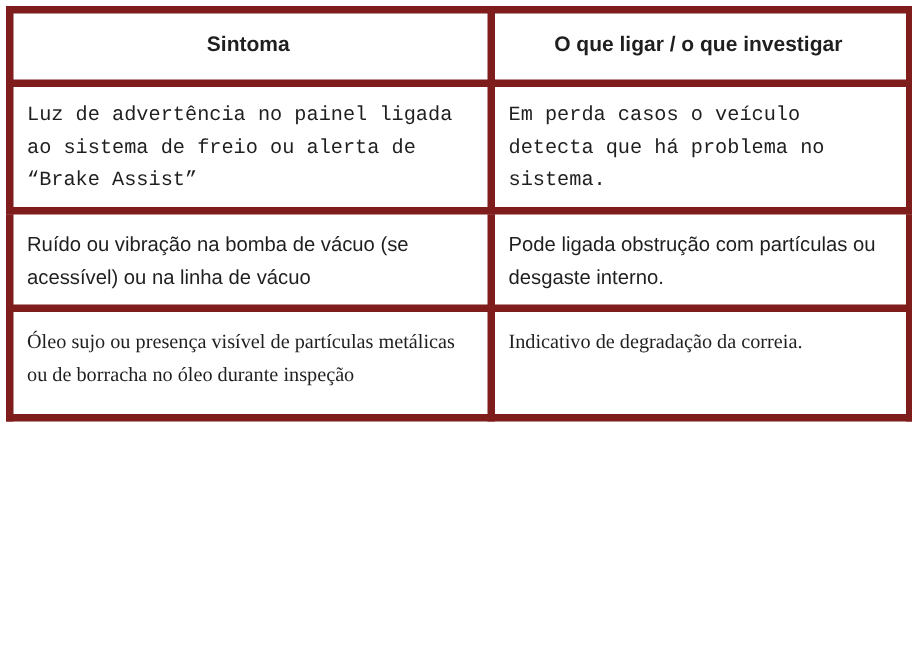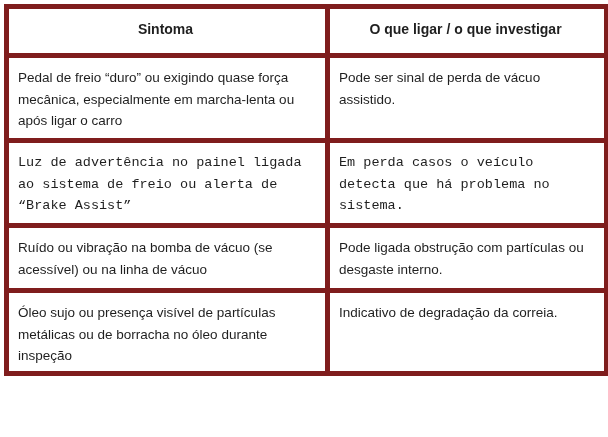--- a/index.html
+++ b/index.html
@@ -37,42 +37,38 @@
     text-align: center;
     font-weight: bold;
     font-size: 14px;
     padding-top: 10px;
   }
   tr.hdr   { height: 49px; }
   tr.r0    { height: 85px; }
   tr.r1    { height: 60px; }
   tr.r2    { height: 85px; font-family: Liberation Mono, monospace; }
   tr.r3    { height: 65px; margin-left: 10px; }
-  tr.r4    { height: 73px; }
+  tr.r4    { height: 73px; font-family: Liberation Serif, serif; }
 </style>
 </head>
 <body>
 
 <div class="page">
   <table class="doc-table">
     <colgroup>
       <col style="width:321px">
       <col style="width:279px">
     </colgroup>
     <thead>
       <tr class="hdr">
         <th>Sintoma</th>
         <th>O que ligar / o que investigar</th>
       </tr>
     </thead>
     <tbody>
-      <tr class="r0">
-        <td>Pedal de freio “duro” ou exigindo quase força mecânica, especialmente em marcha-lenta ou após ligar o carro</td>
-        <td>Pode ser sinal de perda de vácuo assistido.</td>
-      </tr>
       <tr class="r2">
         <td>Luz de advertência no painel ligada ao sistema de freio ou alerta de “Brake Assist”</td>
         <td>Em perda casos o veículo detecta que há problema no sistema.</td>
       </tr>
       <tr class="r3">
         <td>Ruído ou vibração na bomba de vácuo (se acessível) ou na linha de vácuo</td>
         <td>Pode ligada obstrução com partículas ou desgaste interno.</td>
       </tr>
       <tr class="r4">
         <td>Óleo sujo ou presença visível de partículas metálicas ou de borracha no óleo durante inspeção</td>

